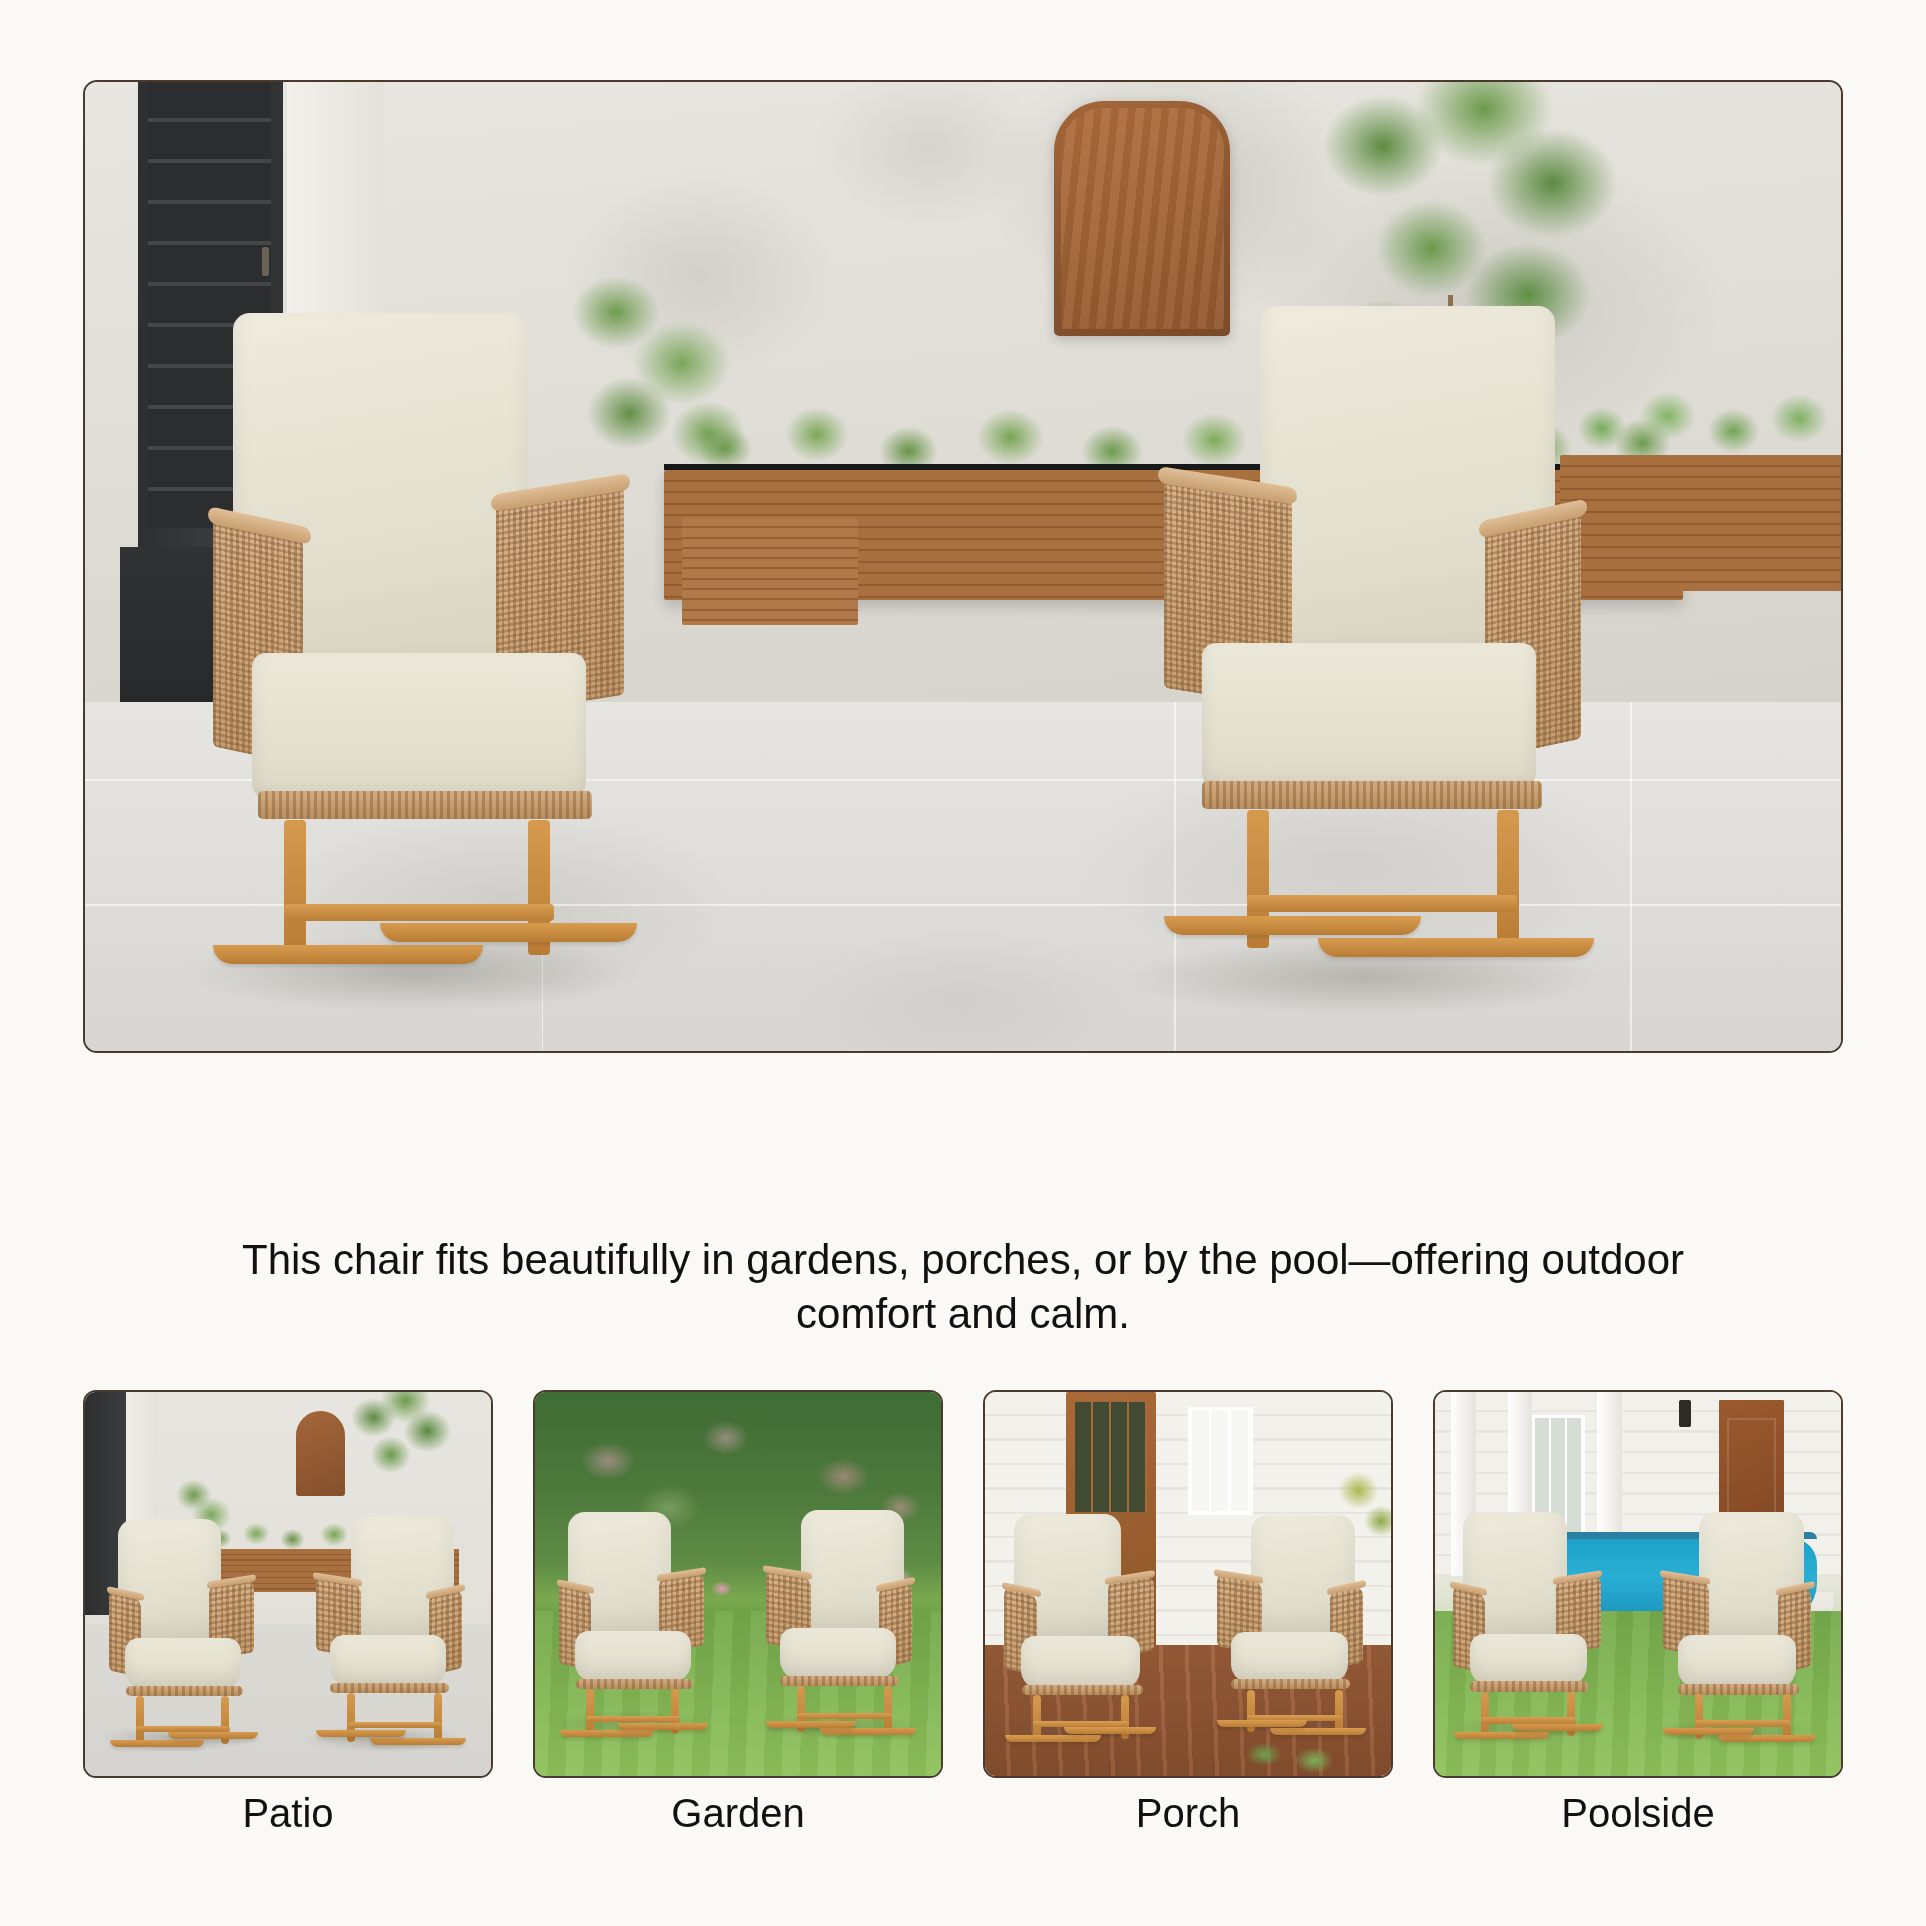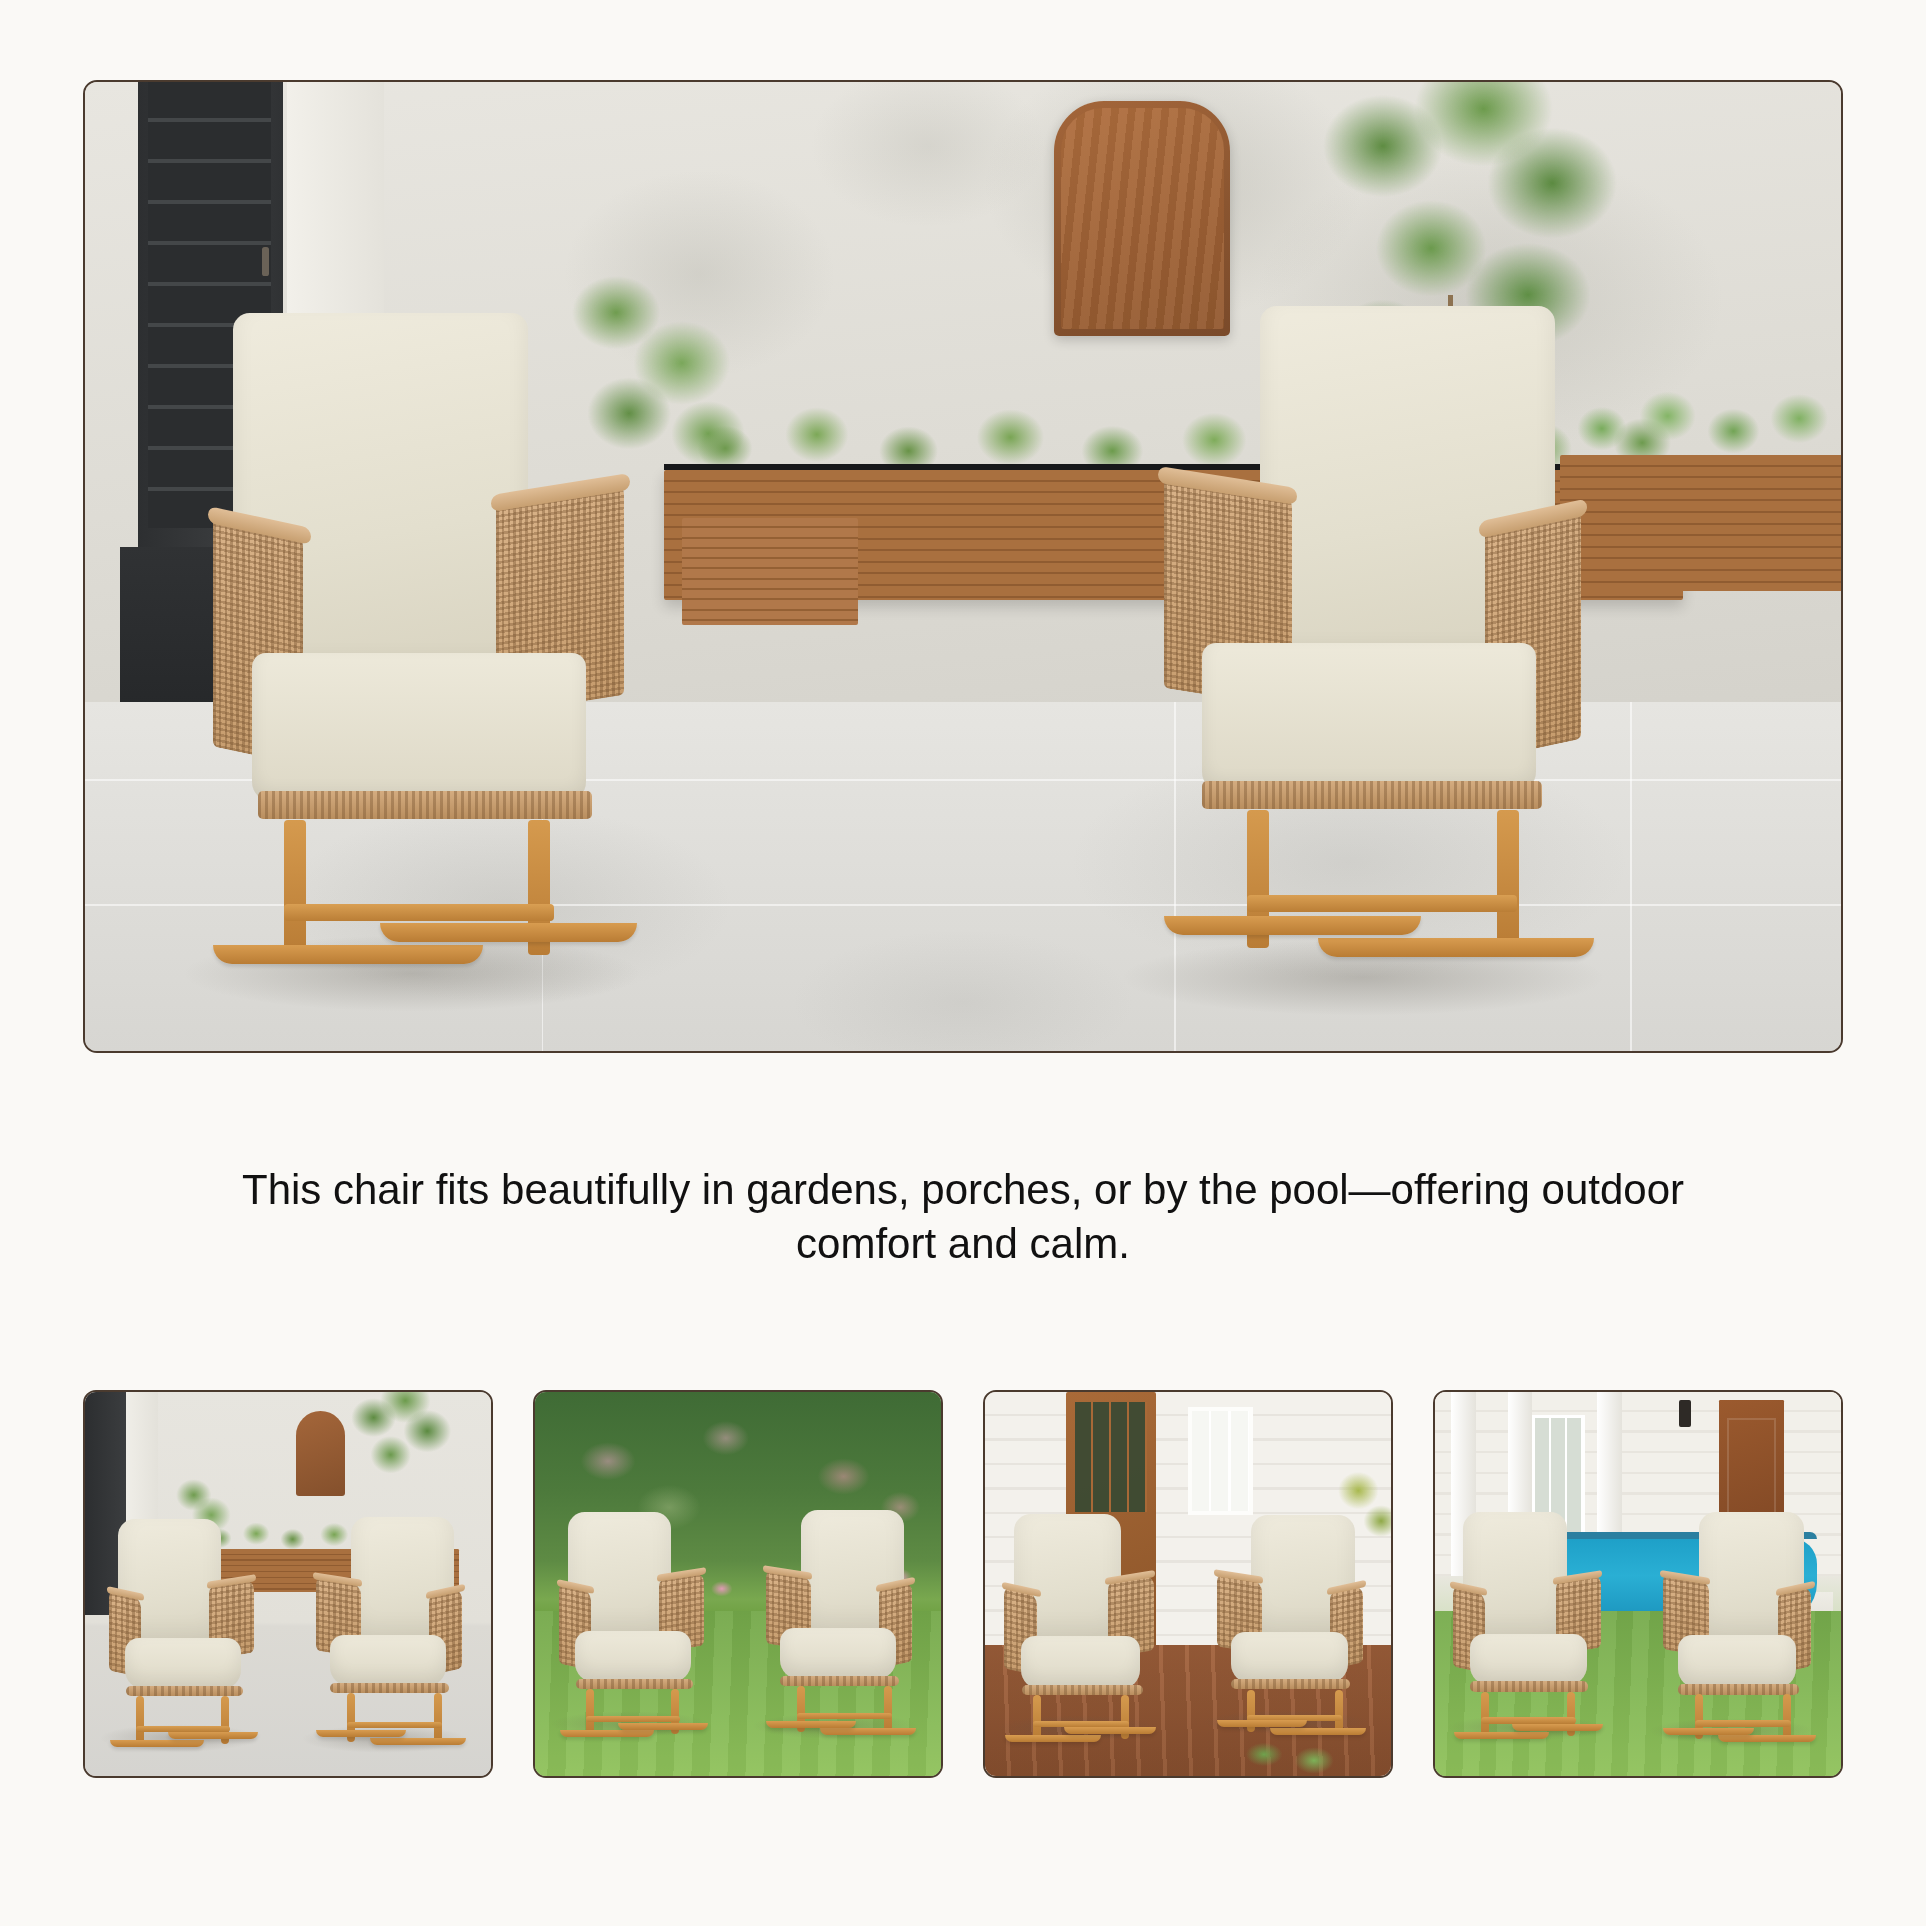--- a/index.html
+++ b/index.html
@@ -211,21 +211,21 @@
     text-align:center;
     font-size:96px; font-weight:bold;
     letter-spacing:-0.6px;
     color:#5A4A3E;
     font-family:"Liberation Sans Narrow","Liberation Sans", sans-serif;
     text-shadow:9px 16.7px 6.4px rgba(140,135,128,.40);
     white-space:nowrap;
   }
   .subtitle {
     position:absolute; left:50%; transform:translateX(-50%);
-    top:1163px; width:1502px;
+    top:1233px; width:1502px;
     text-align:center;
     font-size:42px; line-height:1.28;
     color:#111111;
     font-family:"Liberation Sans Narrow","Liberation Sans", sans-serif;
   }
 
   
   .thumb-row {
     position:absolute; left:83px; top:1390px;
     width:1760px; height:388px;
@@ -603,15 +603,21 @@
           <div class="leg" style="left:44px;top:182px;width:7.7px;height:45px;"></div>
           <div class="stretcher" style="left:44px;top:208px;width:96px;height:6.4px;"></div>
           <div class="rocker" style="left:67px;top:223px;width:98px;height:7px;"></div>
           <div class="rocker" style="left:11.6px;top:216px;width:91px;height:7px;"></div>
         </div>
       </div>
     </div>
 
   </div>
 
+  <div class="labels">
+    <div class="label">Patio</div>
+    <div class="label">Garden</div>
+    <div class="label">Porch</div>
+    <div class="label">Poolside</div>
+  </div>
 
 </div>
 
 
 </body></html>

